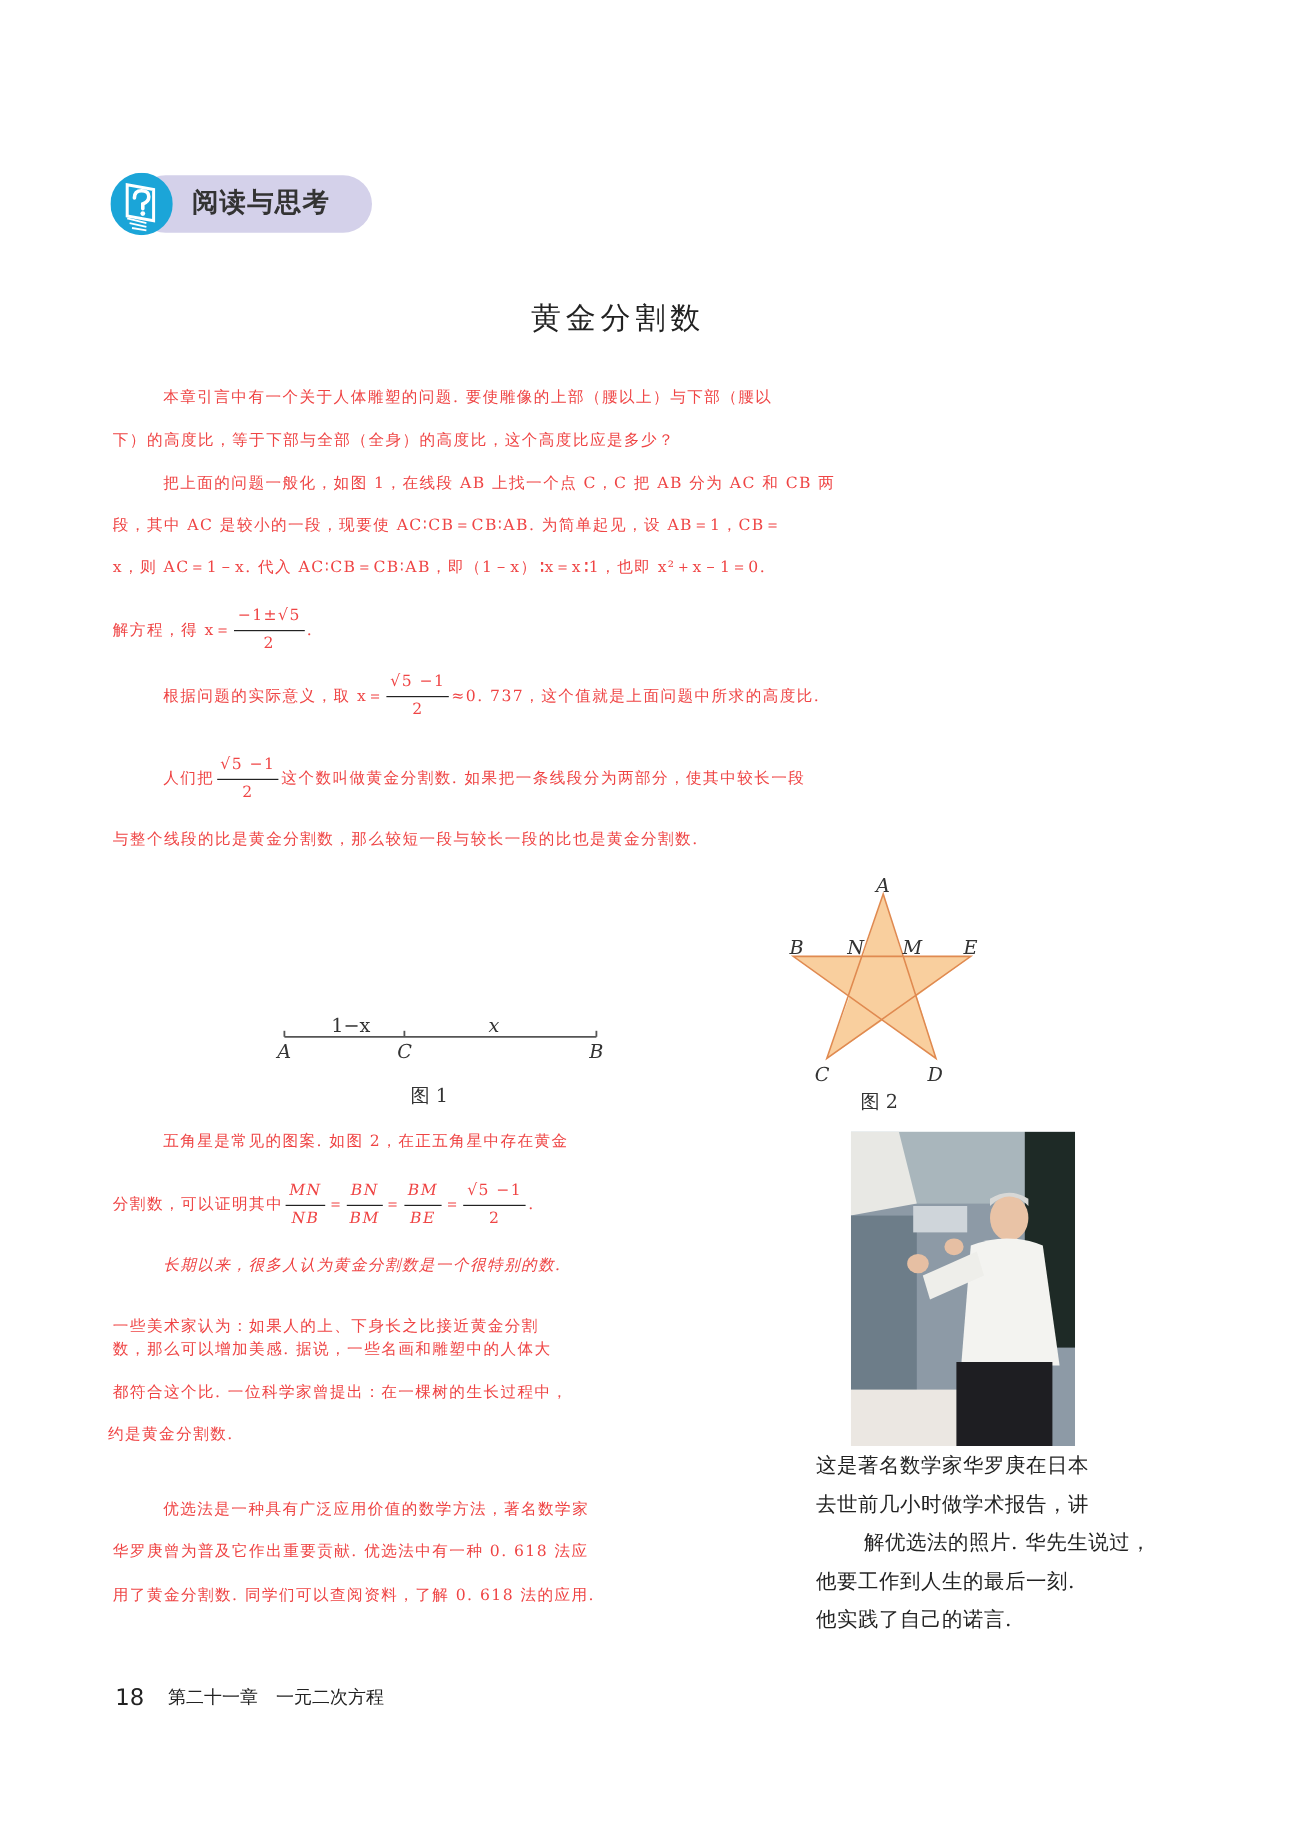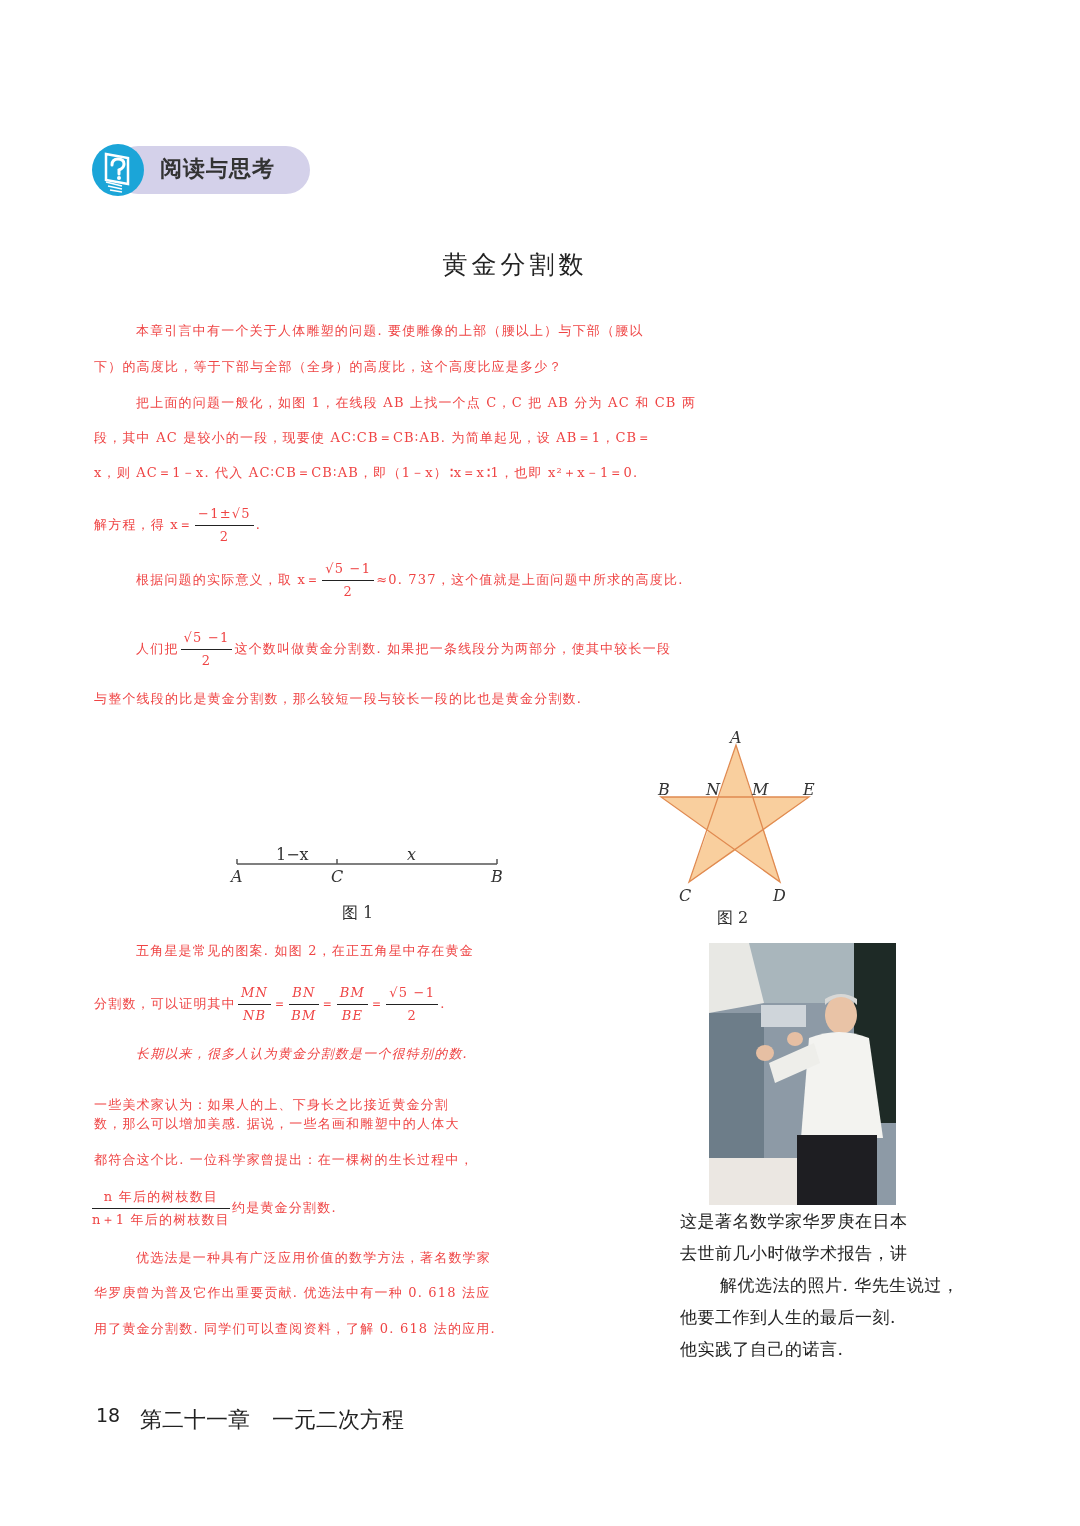--- a/index.html
+++ b/index.html
@@ -15,21 +15,21 @@
     .title { left: 0; width: 1030px; top: 248px; text-align: center; font-size: 25px; letter-spacing: 4px; color: #222; }
     .line { font-size: 13px; white-space: nowrap; color: #ef4444; letter-spacing: 1.2px; }
     .it { font-style: italic; }
     .frac { display: inline-block; vertical-align: middle; text-align: center; margin: 0 2px; }
     .frac .num { display: block; border-bottom: 1.3px solid #222; padding: 0 3px; line-height: 22px; }
     .frac .den { display: block; line-height: 22px; }
     .caption { font-size: 16px; color: #333; }
     .photo { left: 709px; top: 943px; width: 187px; height: 262px; overflow: hidden; }
     .photo-caption { left: 680px; font-size: 17px; color: #222; white-space: nowrap; letter-spacing: 0.5px; }
     .footer-num { left: 96px; top: 1404px; font-family: "DejaVu Sans", sans-serif; font-size: 19px; color: #222; }
-    .footer-chap { left: 140px; top: 1405px; font-size: 22px; color: #222; white-space: pre; }
+    .footer-chap { left: 140px; top: 1405px; font-size: 15px; color: #222; white-space: pre; }
   </style>
 </head>
 <body>
 
 <div class="abs badge">
   <div class="badge-pill"></div>
   <svg class="badge-icon" viewBox="0 0 52 52">
     <circle cx="26" cy="26" r="26" fill="#1ba5d8"></circle>
     <path d="M14 10 L36 14 L36 40 L14 36 Z" fill="none" stroke="#fff" stroke-width="2.5"></path>
     <path d="M20 21 q0 -6 6 -6 q6 0 6 5 q0 4 -5 6 l0 4" fill="none" stroke="#fff" stroke-width="3" stroke-linecap="round"></path>
@@ -90,21 +90,21 @@
 <div class="abs line" style="left:136px; top:942px;">五角星是常见的图案. 如图 2，在正五角星中存在黄金</div>
 <div class="abs line" style="left:94px; top:982px;">
   <span>分割数，可以证明其中</span><span class="frac it"><span class="num">MN</span><span class="den">NB</span></span><span>＝</span><span class="frac it"><span class="num">BN</span><span class="den">BM</span></span><span>＝</span><span class="frac it"><span class="num">BM</span><span class="den">BE</span></span><span>＝</span><span class="frac"><span class="num">√5 −1</span><span class="den">2</span></span><span>.</span>
 </div>
 
 <div class="abs line" style="left:136px; top:1045px;font-style:italic;">长期以来，很多人认为黄金分割数是一个很特别的数.</div>
 <div class="abs line" style="left:94px; top:1096px;text-align:right;">一些美术家认为：如果人的上、下身长之比接近黄金分割</div>
 <div class="abs line" style="left:94px; top:1115px;">数，那么可以增加美感. 据说，一些名画和雕塑中的人体大</div>
 <div class="abs line" style="left:94px; top:1151px;">都符合这个比. 一位科学家曾提出：在一棵树的生长过程中，</div>
 <div class="abs line" style="left:90px; top:1186px;">
-  <span class="frac"><span class="num">n 年后的树枝数目</span><span class="den">n＋1 年后的树枝数目</span></span><span>约是黄金分割数.</span>
+  <span>约是黄金分割数.</span>
 </div>
 
 <div class="abs line" style="left:136px; top:1249px;">优选法是一种具有广泛应用价值的数学方法，著名数学家</div>
 <div class="abs line" style="left:94px; top:1284px;">华罗庚曾为普及它作出重要贡献. 优选法中有一种 0. 618 法应</div>
 <div class="abs line" style="left:94px; top:1320px;">用了黄金分割数. 同学们可以查阅资料，了解 0. 618 法的应用.</div>
 
 <div class="abs photo" title="华罗庚做学术报告">
   <svg width="187" height="262" viewBox="0 0 187 262">
     <rect width="187" height="262" fill="#8d9aa6"></rect>
     <rect x="0" y="0" width="187" height="60" fill="#a9b6bc"></rect>

